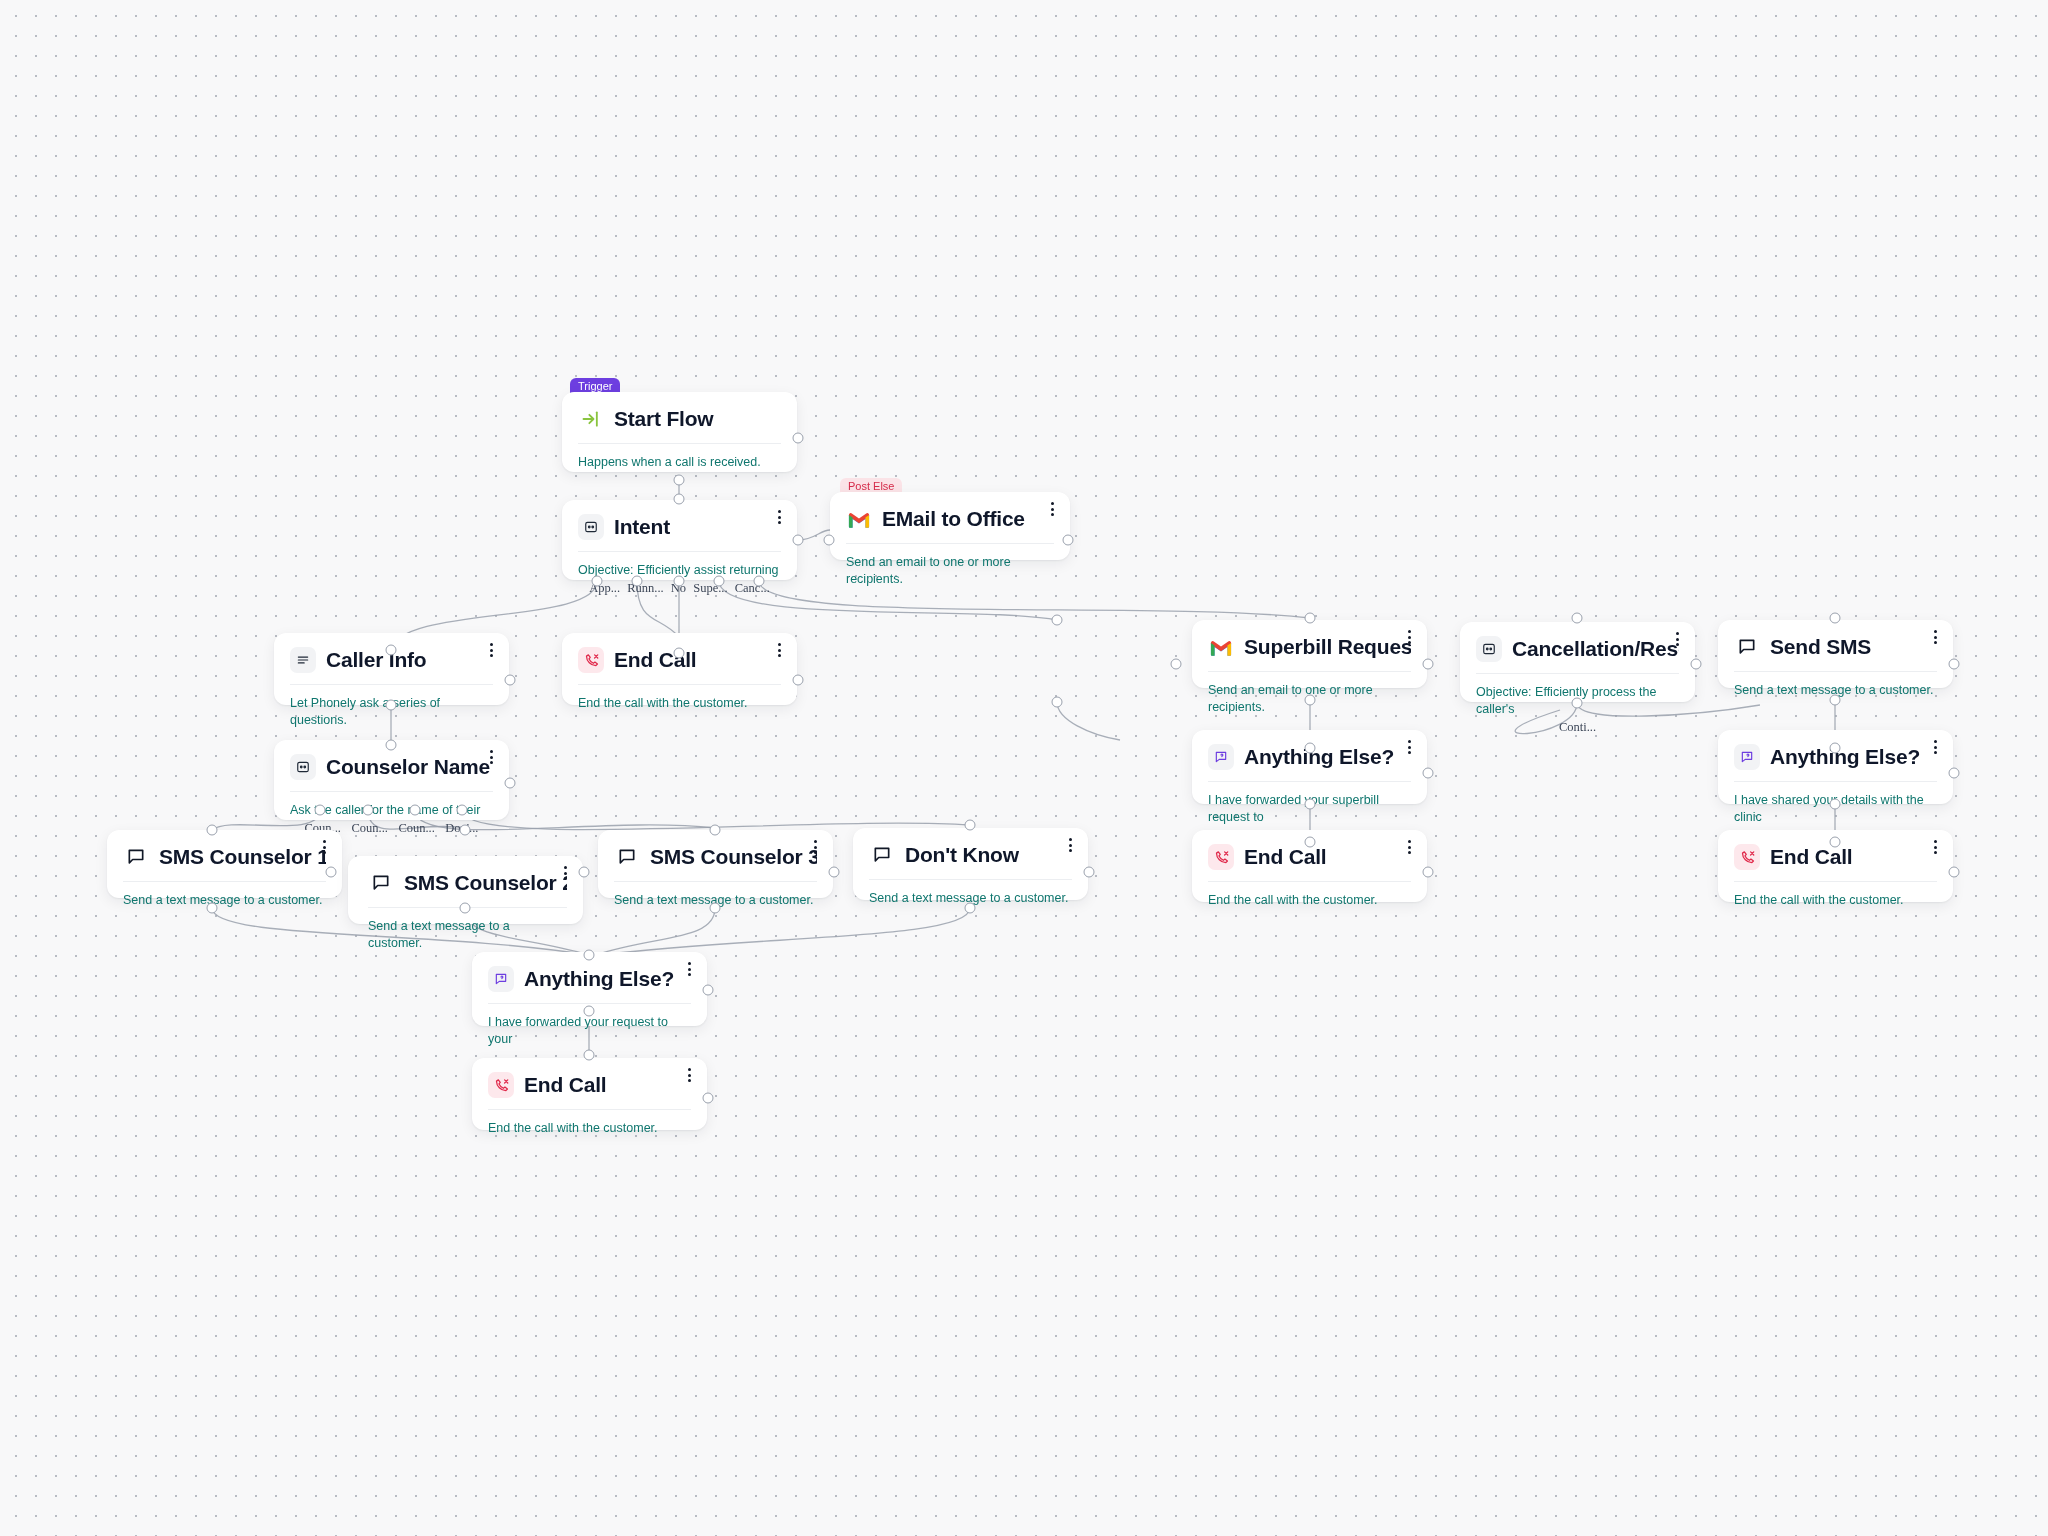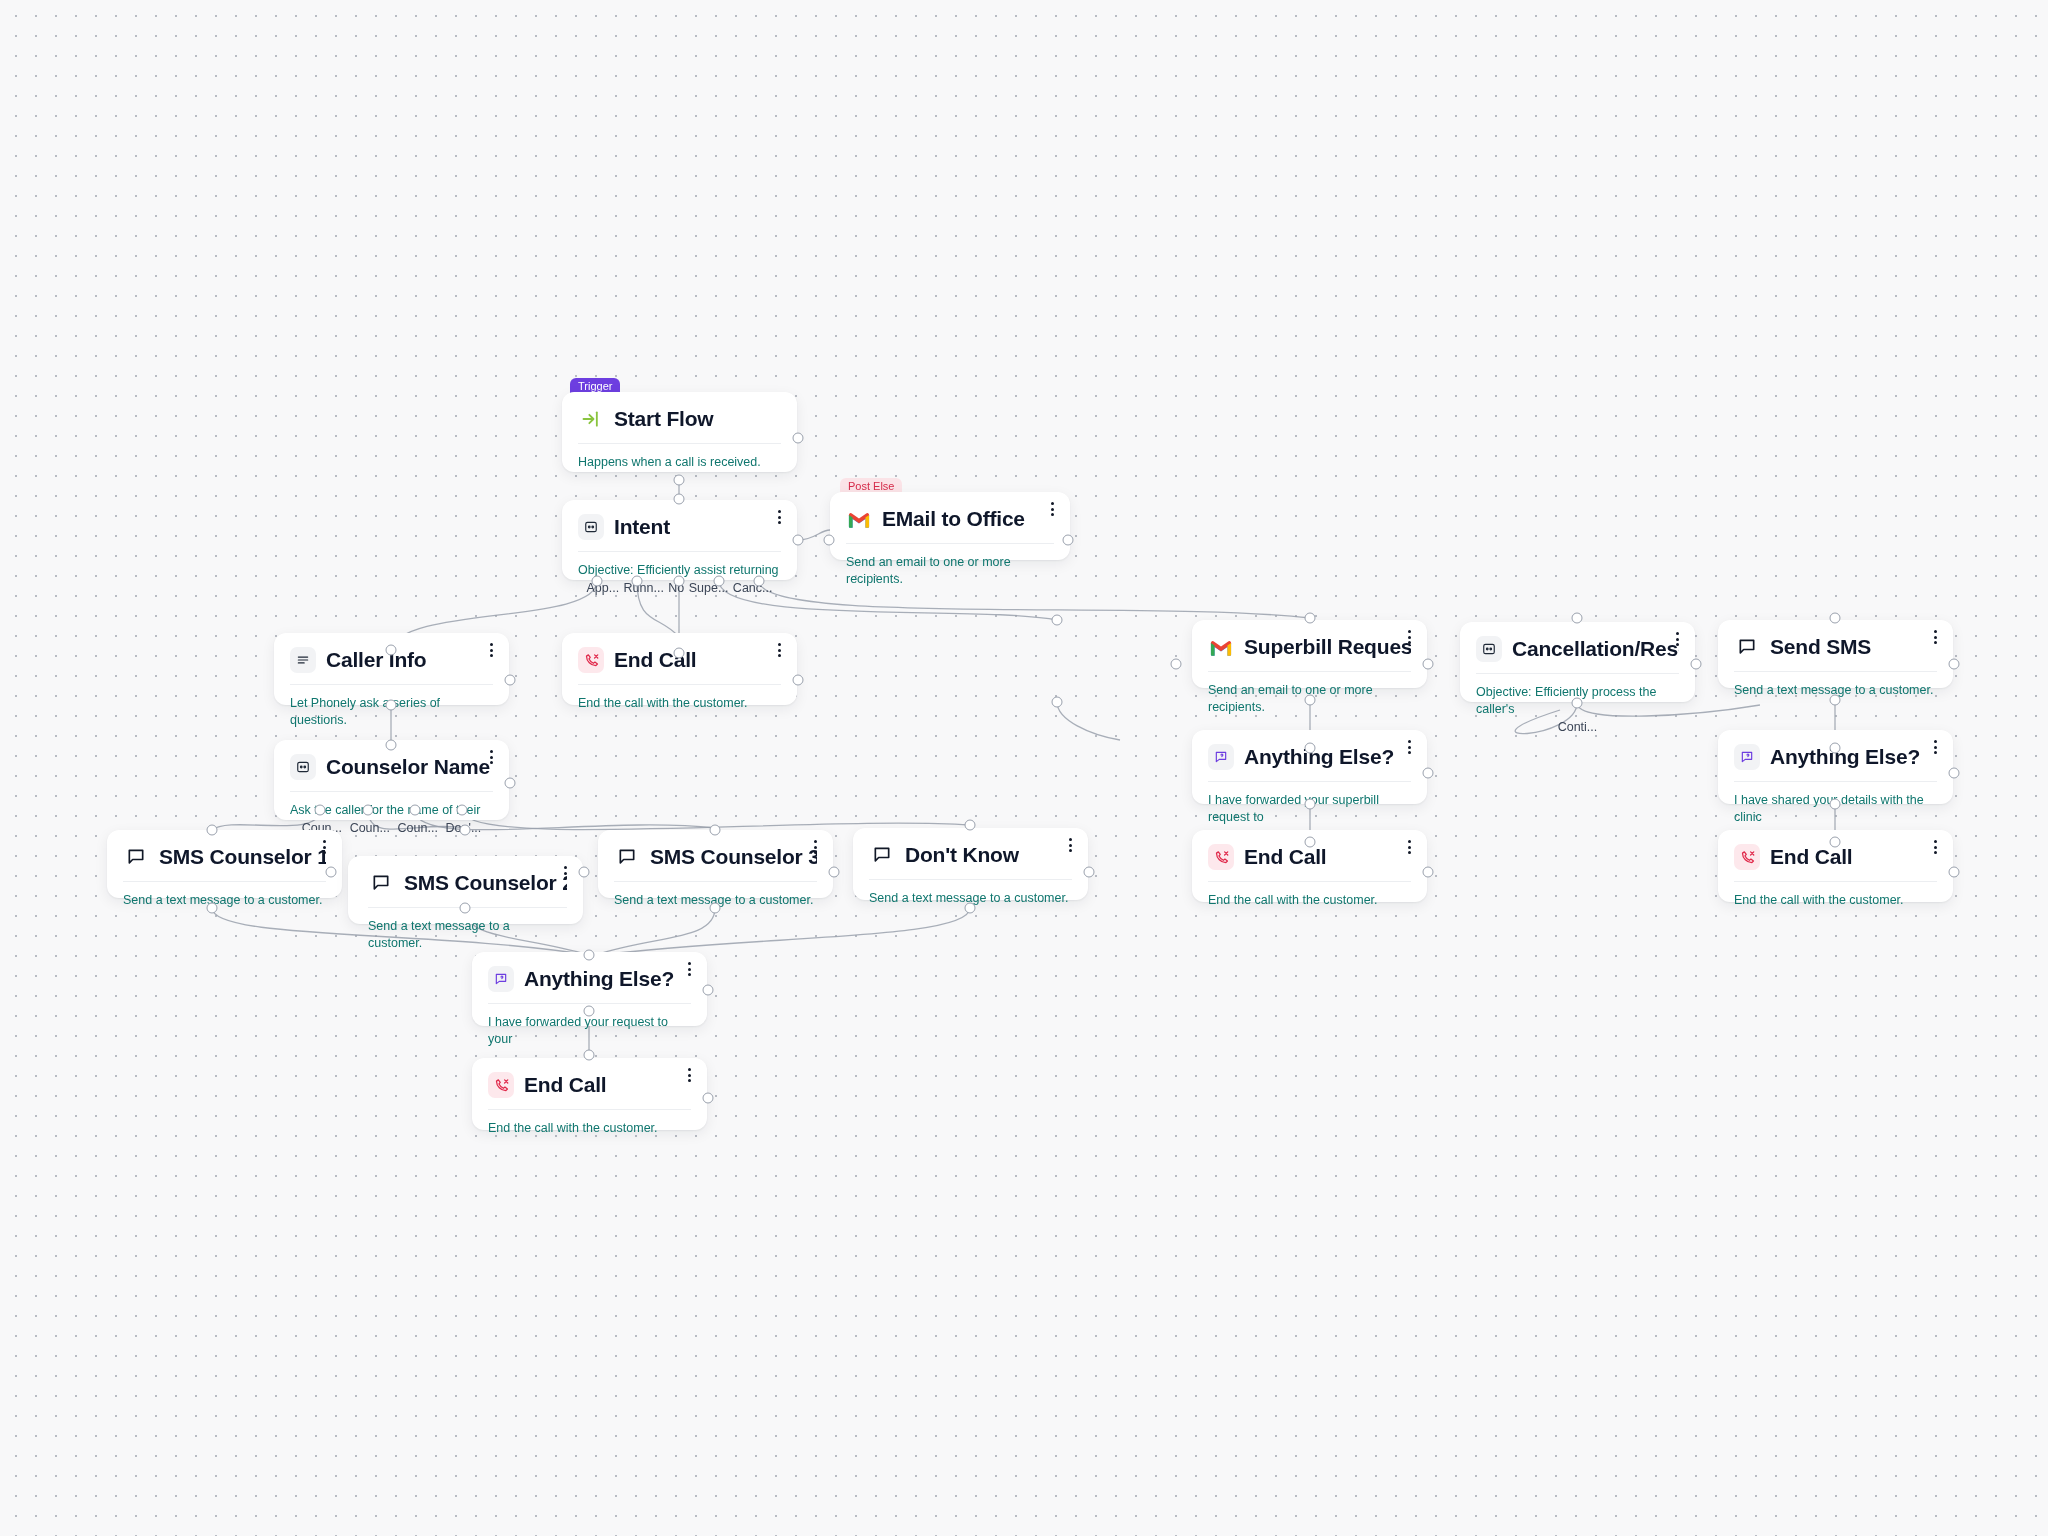--- a/index.html
+++ b/index.html
@@ -110,20 +110,21 @@
     padding: 0 4px;
   }
   .out-labels span {
     font-size: 12.5px;
     color: #3b4556;
     white-space: nowrap;
     overflow: hidden;
     text-overflow: ellipsis;
     max-width: 58px;
     text-align: center;
+    font-family: Liberation Serif, serif;
   }
   svg.gl { display:block; }
 </style>
 </head>
 <body>
 
 <div id="canvas">
 
   <svg id="edges">
 

